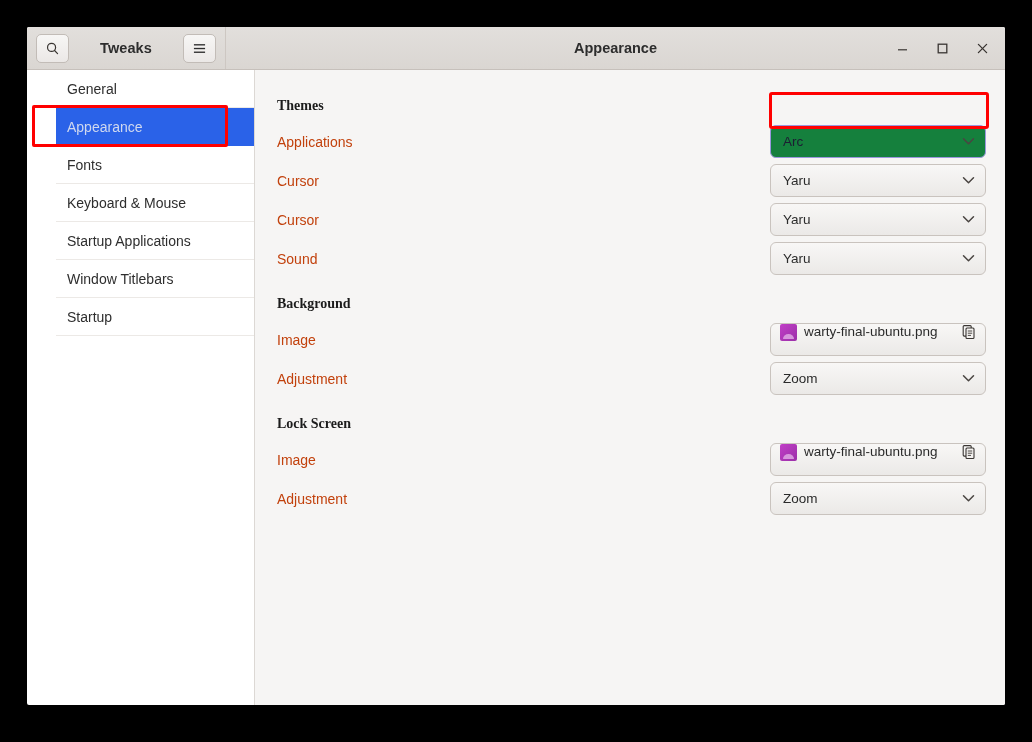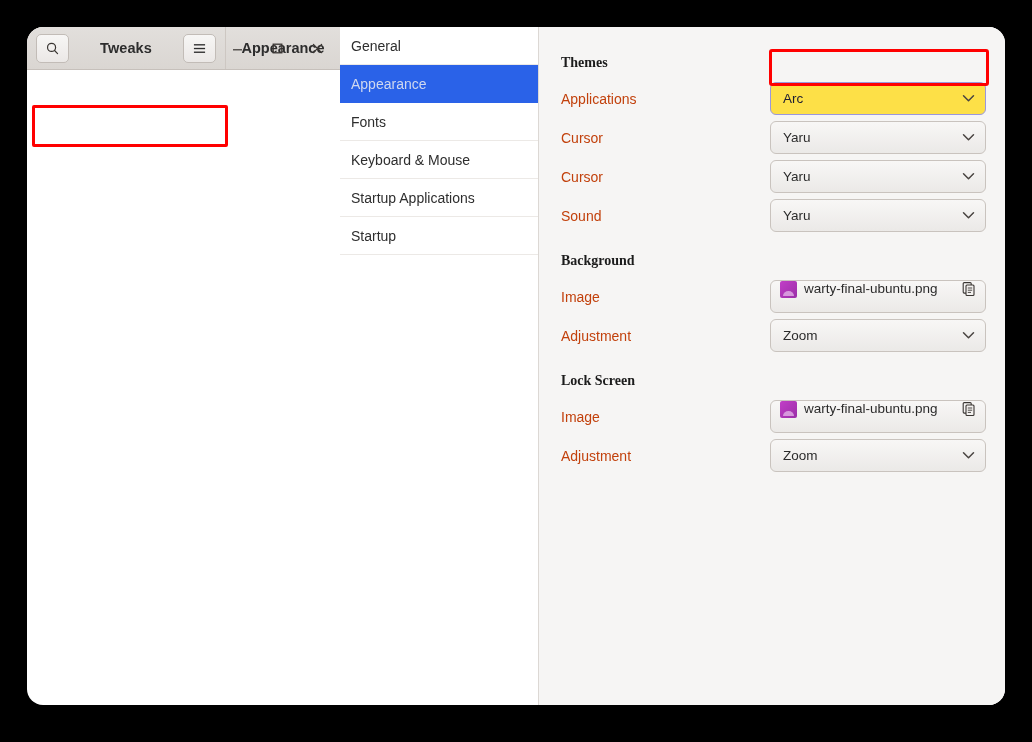--- a/index.html
+++ b/index.html
@@ -13,24 +13,24 @@
   }
 
   
   #window {
     position: absolute;
     left: 27px;
     top: 27px;
     width: 978px;
     height: 678px;
     background: #ffffff;
-    border-radius: 16px;
+    border-radius: 2px;
     overflow: hidden;
     display: flex;
-    flex-direction: row;
+    flex-direction: column;
   }
 
   
   .headerbar {
     height: 43px;
     flex: 0 0 43px;
     display: flex;
     align-items: center;
     background: linear-gradient(to bottom, #e2dfdc 0%, #dad6d2 100%);
     border-bottom: 1px solid #c6c0bb;
@@ -96,20 +96,21 @@
     display: flex; align-items: center; justify-content: center;
     cursor: pointer;
     color: #3a3633;
   }
 
   
   .body {
     flex: 1;
     display: flex;
     min-height: 0;
+    padding-left: 29px;
   }
 
   
   .sidebar {
     width: 199px;
     flex: 0 0 199px;
     background: #ffffff;
     border-right: 1px solid #dcd8d4;
     padding-top: 0px;
     overflow: hidden;
@@ -195,21 +196,21 @@
   .chev { color: #4a4542; display: flex; align-items: center; }
 
   .combo.disabled {
     background: #fdfdfd;
     border-color: #dcd6d1;
     color: #b5b0ac;
   }
   .combo.disabled .chev { color: #bdb8b4; }
 
   .combo.highlight {
-    background: #fde047;
+    background: #15803d;
     border-color: #9a97dd;
     color: #1d1d33;
     margin-left: 20px;
   }
 
   .filebtn {
     width: 216px;
     height: 33px;
     border-radius: 6px;
     background: linear-gradient(to bottom, #f8f7f6 0%, #ebe9e7 100%);
@@ -317,20 +318,23 @@
         <div class="side-item">
           <span>Fonts</span>
         </div>
         <div class="side-item">
           <span>Keyboard &amp; Mouse</span>
         </div>
         <div class="side-item">
           <span>Startup Applications</span>
         </div>
         <div class="side-item">
+          <span>Window Titlebars</span>
+        </div>
+        <div class="side-item">
           <span>Startup</span>
         </div>
       </div>
 
     <div class="content" id="content">
       <div class="annot-combo"></div>
     <div class="section-title">Themes</div>
         <div class="row">
           <div class="row-label">Applications</div>
           <div class="row-right">

